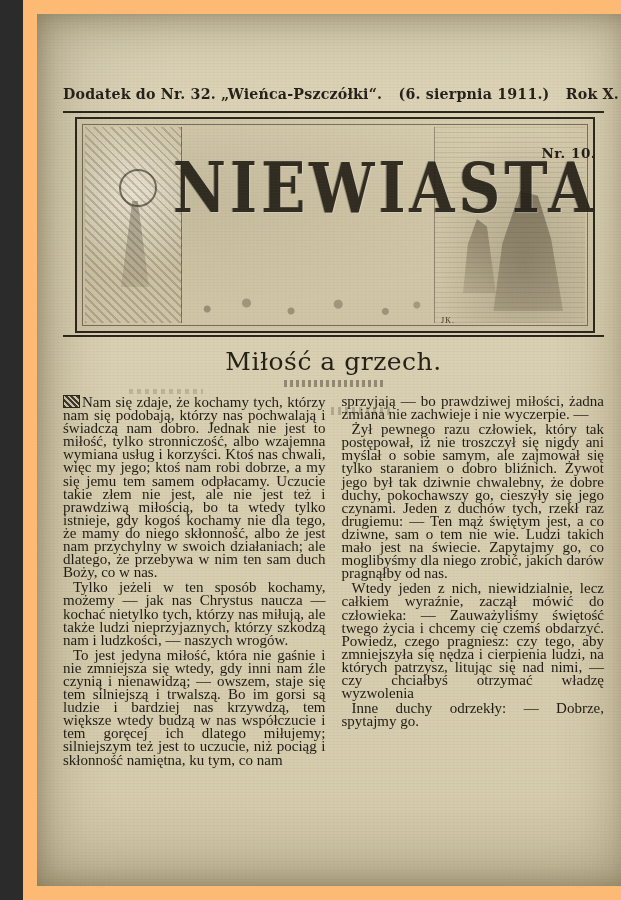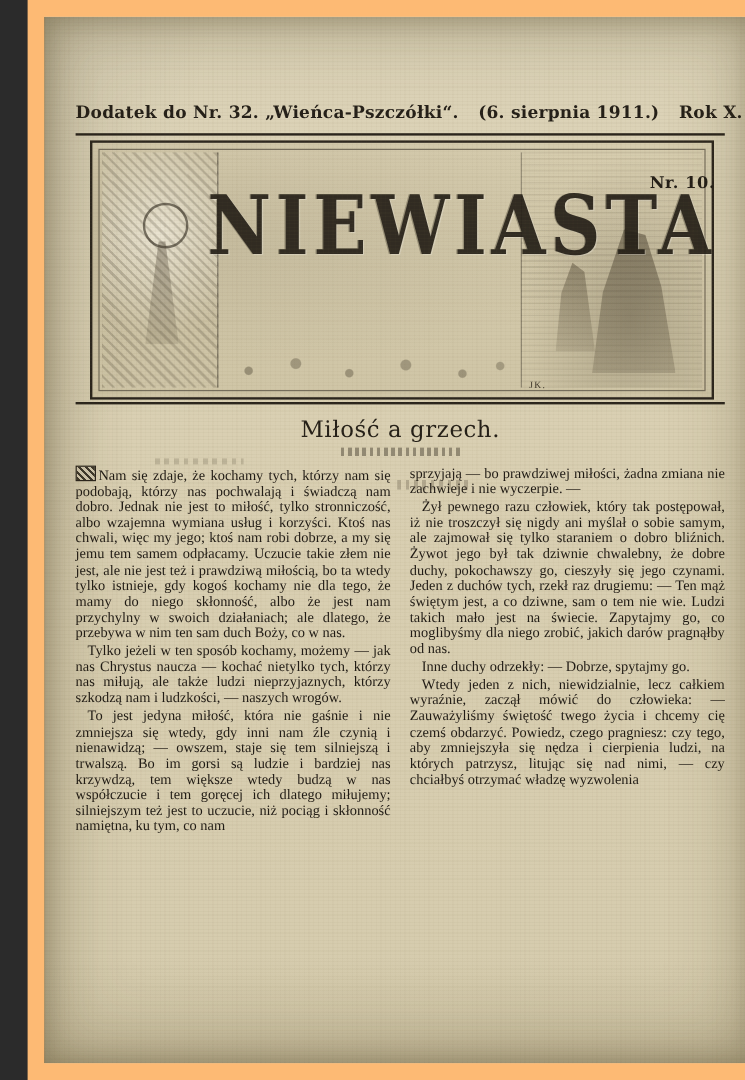--- a/index.html
+++ b/index.html
@@ -180,21 +180,21 @@
     font-family: Liberation Serif, serif;
     color: #3a3226;
     letter-spacing: 1px;
   }
 
   
   .article-title {
     margin-top: 10px;
     text-align: center;
     font-family: "DejaVu Serif", serif;
-    font-size: 19px;
+    font-size: 25px;
     color: #241f17;
     letter-spacing: .5px;
   }
   .rule-deco {
     margin: 4px auto 0;
     width: 100px;
     height: 7px;
     background:
       repeating-linear-gradient(90deg, rgba(45,38,26,0.55) 0 3px, rgba(0,0,0,0) 3px 6px);
     opacity: .75;
@@ -202,21 +202,21 @@
 
   
   .cols {
     margin-top: 8px;
     display: flex;
     gap: 16px;
     position: relative;
   }
   .col {
     width: 264px;
-    font-size: 12px;
+    font-size: 15px;
     line-height: 13.1px;
     color: #1f1a14;
     text-align: justify;
     font-family: "Liberation Serif", serif;
     hyphens: manual;
   }
   .col p { margin: 0 0 2px 0; }
   .col p.ind { text-indent: 10px; }
   .dropcap {
     display: inline-block;
@@ -300,22 +300,22 @@
 
         <div class="col">
           <p><span class="dropcap"></span><span>Nam się zdaje, że kochamy tych, którzy nam się podobają, którzy nas pochwalają i świadczą nam dobro. Jednak nie jest to miłość, tylko stronniczość, albo wzajemna wymiana usług i korzyści. Ktoś nas chwali, więc my jego; ktoś nam robi dobrze, a my się jemu tem samem odpłacamy. Uczucie takie złem nie jest, ale nie jest też i prawdziwą miłością, bo ta wtedy tylko istnieje, gdy kogoś kochamy nie dla tego, że mamy do niego skłonność, albo że jest nam przychylny w swoich działaniach; ale dlatego, że przebywa w nim ten sam duch Boży, co w nas.</span></p>
           <p class="ind">Tylko jeżeli w ten sposób kochamy, możemy — jak nas Chrystus naucza — kochać nietylko tych, którzy nas miłują, ale także ludzi nieprzyjaznych, którzy szkodzą nam i ludzkości, — naszych wrogów.</p>
           <p class="ind">To jest jedyna miłość, która nie gaśnie i nie zmniejsza się wtedy, gdy inni nam źle czynią i nienawidzą; — owszem, staje się tem silniejszą i trwalszą. Bo im gorsi są ludzie i bardziej nas krzywdzą, tem większe wtedy budzą w nas współczucie i tem goręcej ich dlatego miłujemy; silniejszym też jest to uczucie, niż pociąg i skłonność namiętna, ku tym, co nam</p>
         </div>
 
         <div class="col">
           <p>sprzyjają — bo prawdziwej miłości, żadna zmiana nie zachwieje i nie wyczerpie. —</p>
           <p class="ind">Żył pewnego razu człowiek, który tak postępował, iż nie troszczył się nigdy ani myślał o sobie samym, ale zajmował się tylko staraniem o dobro bliźnich. Żywot jego był tak dziwnie chwalebny, że dobre duchy, pokochawszy go, cieszyły się jego czynami. Jeden z duchów tych, rzekł raz drugiemu: — Ten mąż świętym jest, a co dziwne, sam o tem nie wie. Ludzi takich mało jest na świecie. Zapytajmy go, co moglibyśmy dla niego zrobić, jakich darów pragnąłby od nas.</p>
+          <p class="ind">Wtedy jeden z nich, niewidzialnie, lecz całkiem wyraźnie, zaczął mówić do człowieka: — Zauważyliśmy świętość twego życia i chcemy cię czemś obdarzyć. Powiedz, czego pragniesz: czy tego, aby zmniejszyła się nędza i cierpienia ludzi, na których patrzysz, litując się nad nimi, — czy chciałbyś otrzymać władzę wyzwolenia</p>
           <p class="ind">Inne duchy odrzekły: — Dobrze, spytajmy go.</p>
-          <p class="ind">Wtedy jeden z nich, niewidzialnie, lecz całkiem wyraźnie, zaczął mówić do człowieka: — Zauważyliśmy świętość twego życia i chcemy cię czemś obdarzyć. Powiedz, czego pragniesz: czy tego, aby zmniejszyła się nędza i cierpienia ludzi, na których patrzysz, litując się nad nimi, — czy chciałbyś otrzymać władzę wyzwolenia</p>
         </div>
       </div>
 
     </div>
     <div class="grain"></div>
     <div class="vignette"></div>
     <div class="bottom-shadow"></div>
   </div>
 </div>
 

